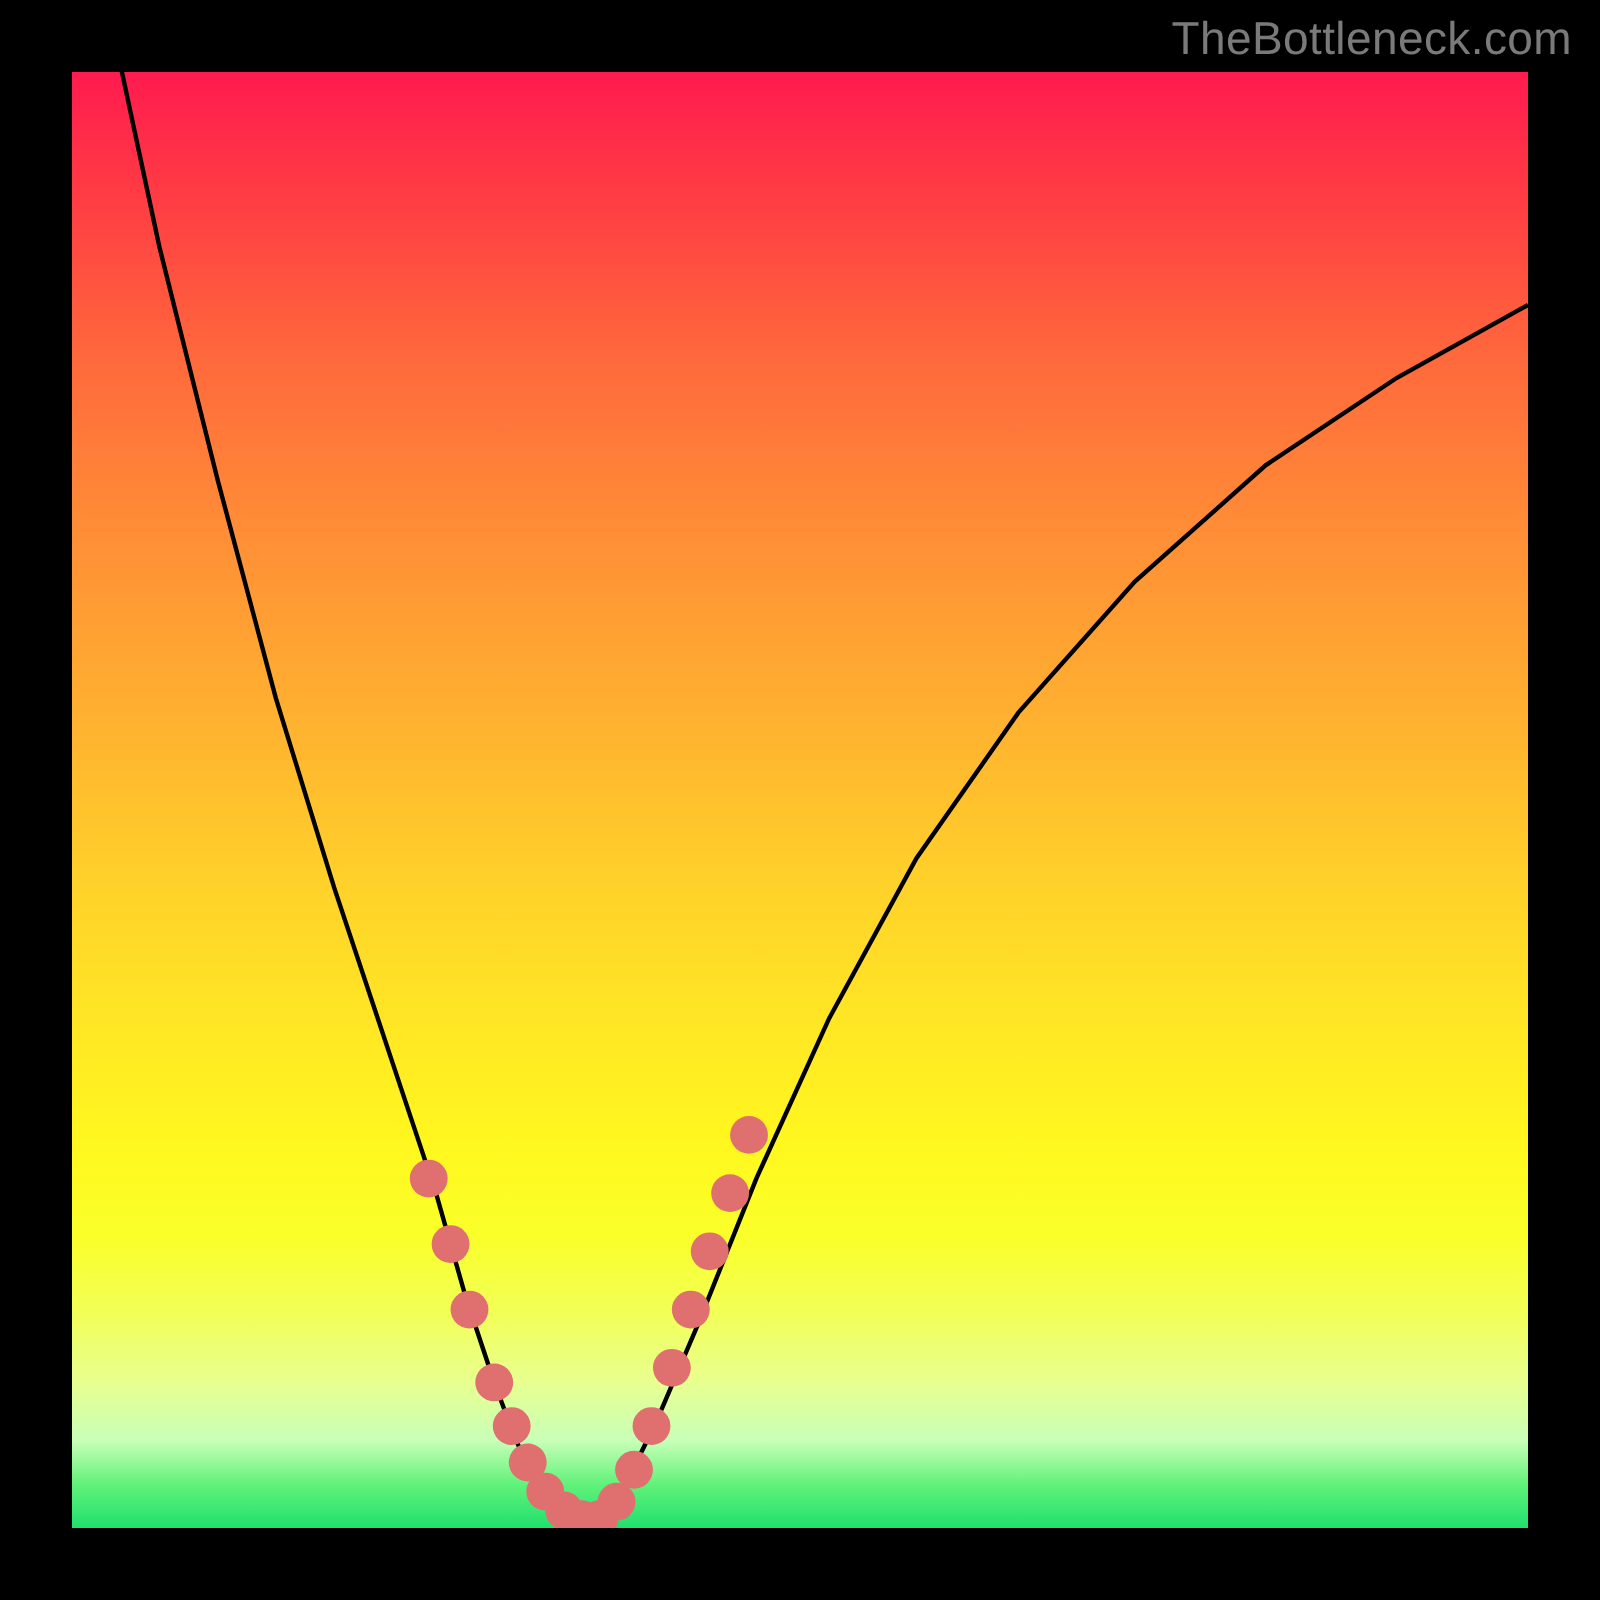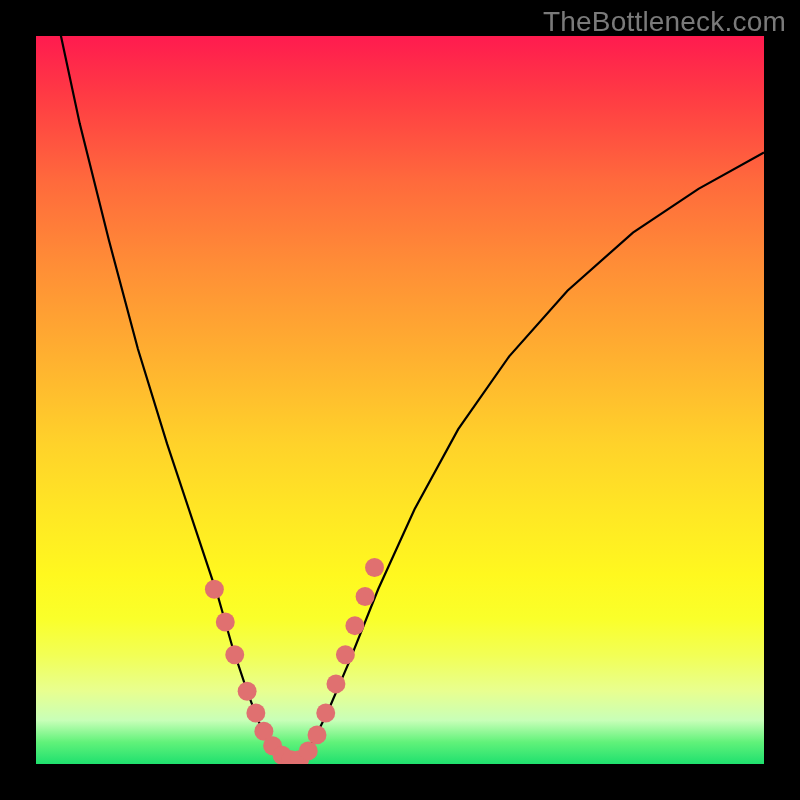--- a/index.html
+++ b/index.html
@@ -9,21 +9,21 @@
     height: 800px;
     background: #000;
     position: relative;
     font-family: Arial, Helvetica, sans-serif;
   }
   .watermark {
     position: absolute;
     top: 6px;
     right: 14px;
     color: #7a7a7a;
-    font-size: 28px;
+    font-size: 23px;
     font-weight: 400;
     z-index: 20;
     letter-spacing: 0.2px;
   }
   .plot-area {
     position: absolute;
     left: 36px;
     top: 36px;
     width: 728px;
     height: 728px;

